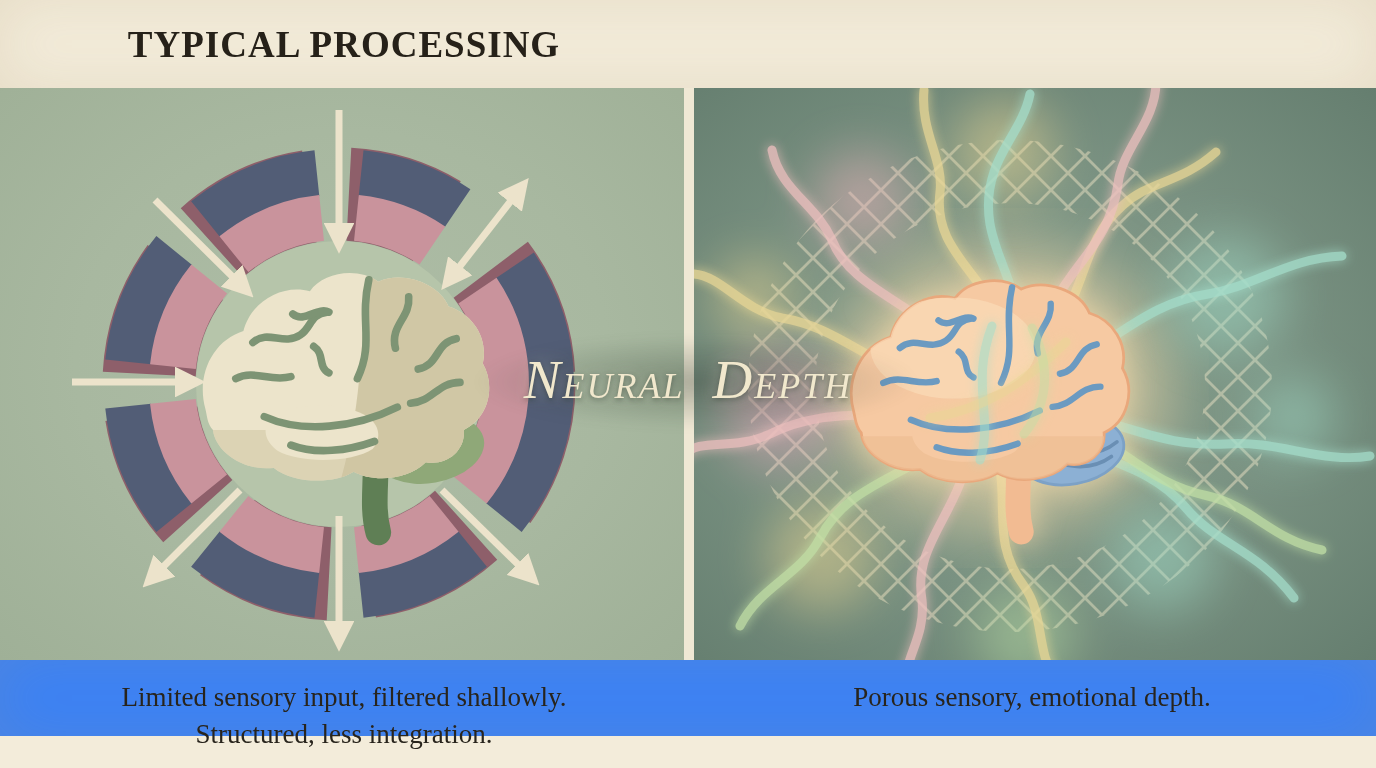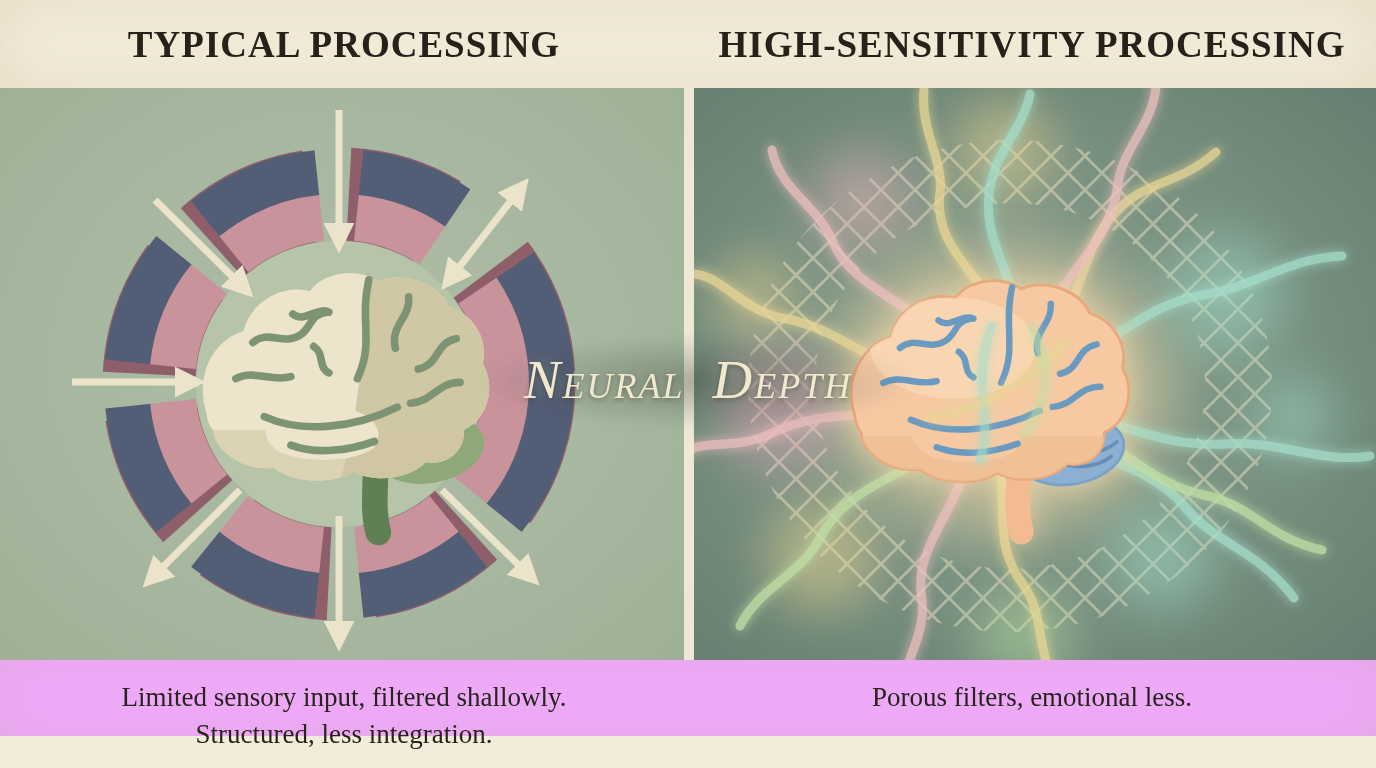--- a/index.html
+++ b/index.html
@@ -26,21 +26,21 @@
   .wm-glow{position:absolute;left:478px;top:336px;width:436px;height:92px;
     background:radial-gradient(ellipse at 50% 50%, rgba(42,56,46,.34), rgba(42,56,46,0) 72%);
     filter:blur(5px);z-index:8;}
   .watermark{position:absolute;left:0;top:350px;width:1376px;display:flex;gap:28px;
     align-items:baseline;justify-content:center;z-index:9;
     color:#f1e8cd;font-style:italic;letter-spacing:2px;
     text-shadow:0 2px 5px rgba(40,50,40,.45), 0 0 18px rgba(255,248,225,.30);}
   .wm-word{display:inline-block;text-transform:uppercase;font-size:36px;line-height:60px;}
   .wm-word::first-letter{font-size:55px;}
   
-  .footer{position:absolute;top:660px;left:0;width:1376px;height:76px;background:#f0abfc;
+  .footer{position:absolute;top:660px;left:0;width:1376px;height:76px;background:#3b82f6;
     box-shadow:inset 0 0 60px rgba(170,150,110,.16);display:flex;z-index:5;}
   .caption{width:50%;text-align:center;padding-top:19px;color:#28241c;
     font-size:27px;line-height:37px;}
   
   .arrow{stroke:#ece3cb;stroke-width:7;fill:none;}
   .sulci{fill:none;stroke:#7d9474;stroke-width:8;stroke-linecap:round;stroke-linejoin:round;}
   .sulci-blue{fill:none;stroke:#6b9ac1;stroke-width:7;stroke-linecap:round;stroke-linejoin:round;}
   
   .st{fill:none;stroke-width:9;stroke-linecap:round;opacity:.8;}
   .st.teal  {stroke:#a5decb;filter:drop-shadow(0 0 6px rgba(165,222,203,.95));}
@@ -49,21 +49,20 @@
   .st.green {stroke:#c2e0a6;filter:drop-shadow(0 0 6px rgba(194,224,166,.95));}
   .meshTint{filter:blur(24px);opacity:.5;}
 </style>
 </head>
 <body>
 
 <div class="stage">
 
   <div class="header">
     <div class="title">TYPICAL PROCESSING</div>
-    <div class="title">HIGH-SENSITIVITY PROCESSING</div>
   </div>
 
   <div class="panel-row">
 
     <div class="panel left">
       <svg width="684" height="572" viewBox="0 0 684 572">
         <defs>
           <marker id="ah" viewBox="0 0 10 10" refX="7.5" refY="5" markerWidth="4.4" markerHeight="4.4" orient="auto-start-reverse">
               <path d="M0,0 L10,5 L0,10 z" fill="#ece3cb"></path>
             </marker>
@@ -218,17 +217,17 @@
     <span class="wm-word">Neural</span>
     <span class="wm-word">Depth</span>
   </div>
 
   <div class="footer">
     <div class="caption">
       <div>Limited sensory input, filtered shallowly.</div>
       <div>Structured, less integration.</div>
     </div>
     <div class="caption">
-      <div>Porous filters, emotional less.</div>
+      <div>Porous sensory, emotional depth.</div>
     </div>
   </div>
 
 </div>
 
 </body></html>

